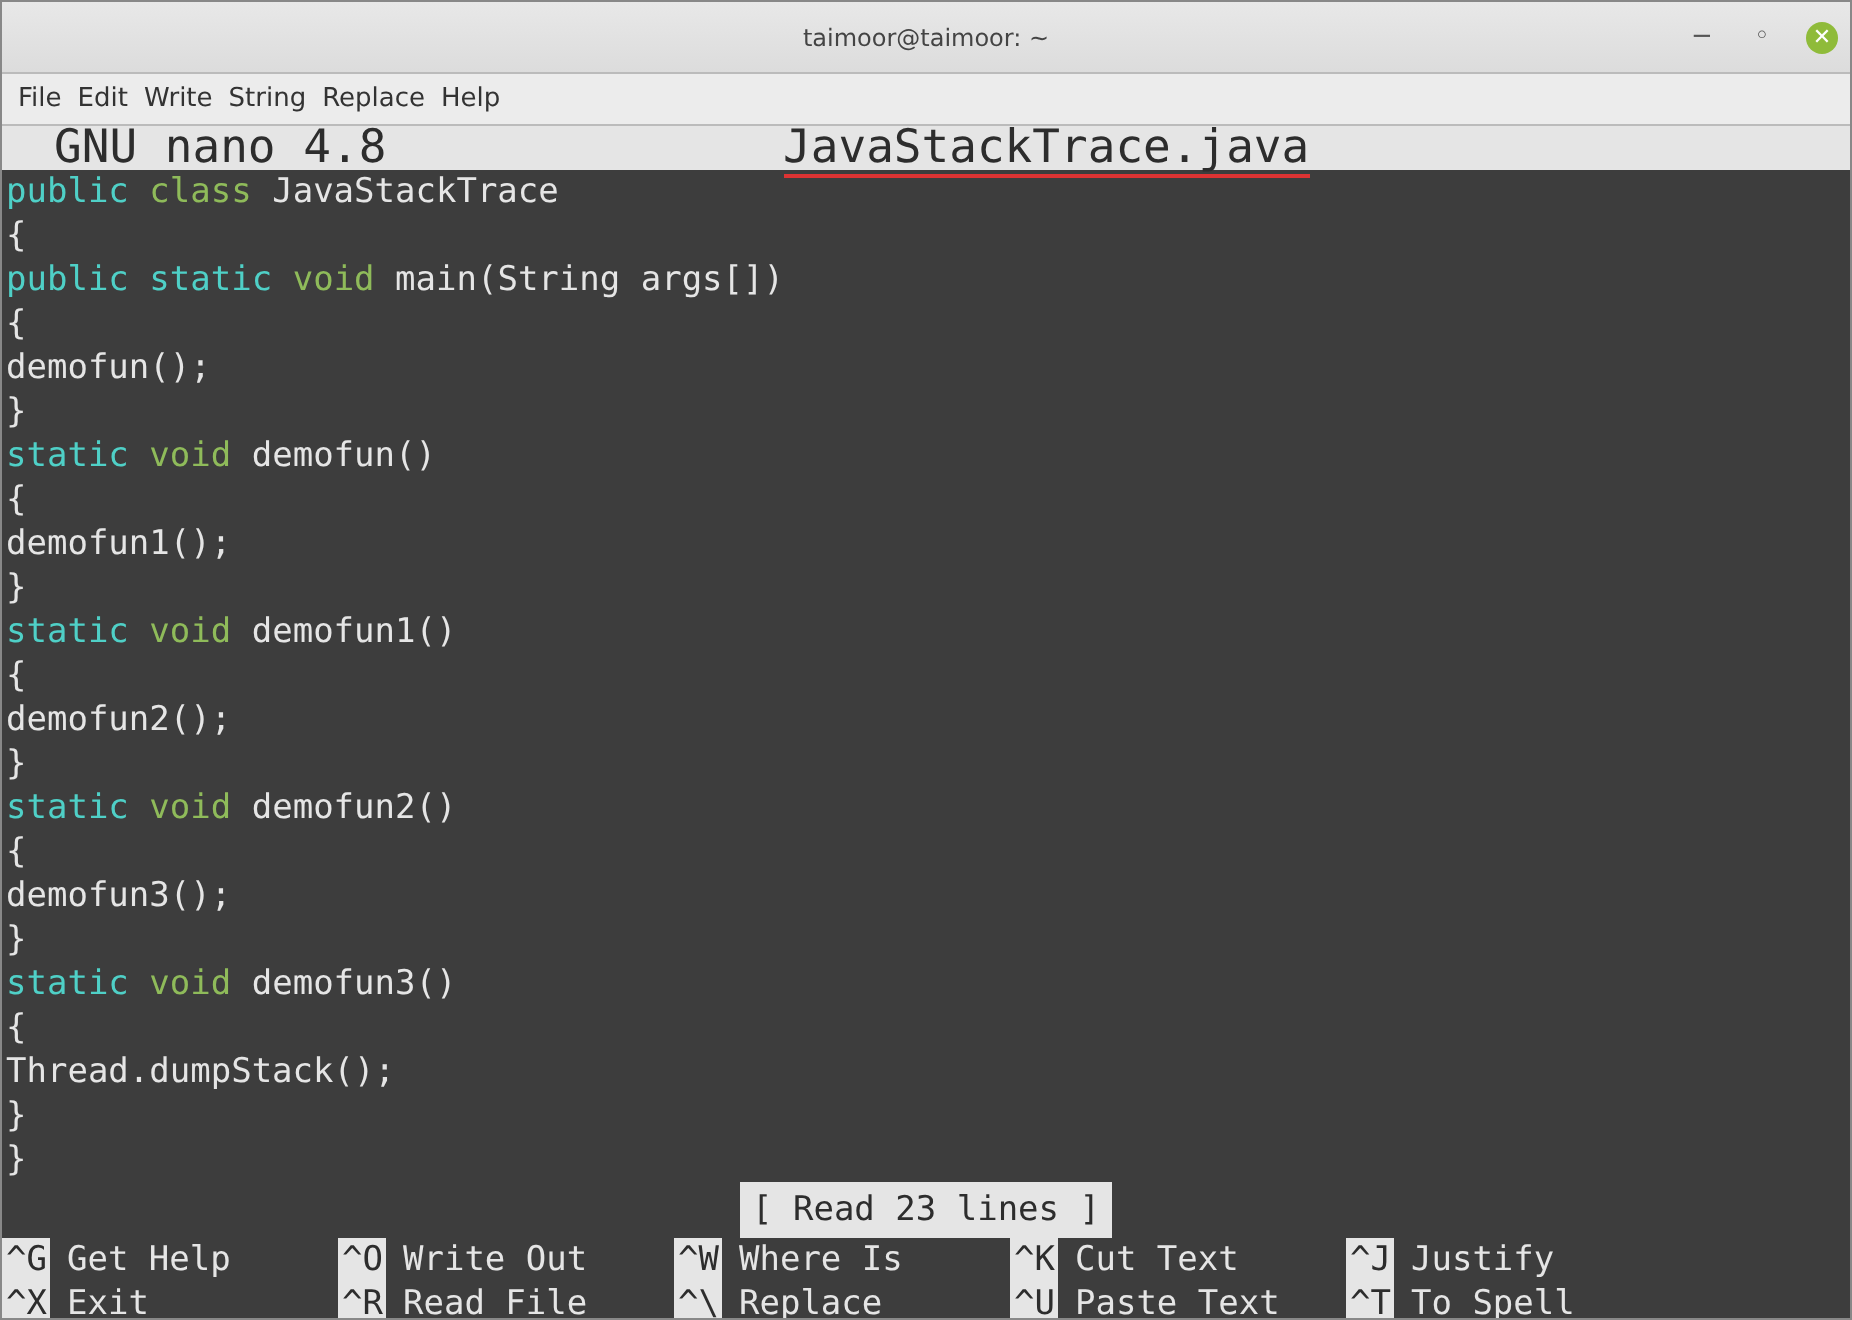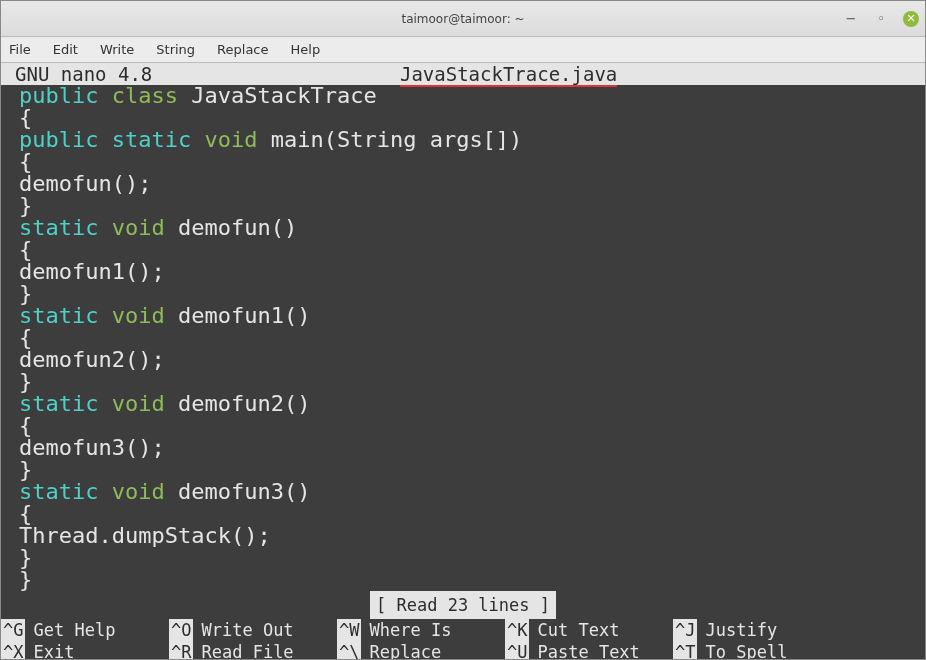--- a/index.html
+++ b/index.html
@@ -48,45 +48,45 @@
   font-size: 11px;
   line-height: 16px;
   text-align: center;
 }
 .menu-bar {
   background: #ececec;
   height: 26px;
   display: flex;
   align-items: center;
   padding: 0 8px;
-  gap: 22px;
+  gap: 8px;
   font-family: "DejaVu Sans", sans-serif;
   font-size: 13px;
   color: #333;
   border-bottom: 1px solid #bbb;
 }
 .menu-item { cursor: pointer; }
 .nano-header {
   background: #e5e5e5;
   color: #2d2d2d;
   height: 22px;
   display: flex;
   align-items: center;
-  font-size: 19px;
-  padding: 0 4px;
+  font-size: 23px;
+  padding: 0 16px;
   gap: 34px;
 }
 .nano-header .left { padding-left: 10px; }
 .nano-header .center { flex:1; text-align:center; margin-left:-90px; }
 .center span { border-bottom: 2px solid #d33; padding-bottom:0; }
 .editor {
   background: #3d3d3d;
-  font-size: 22px;
+  font-size: 17px;
   line-height: 22px;
-  padding-left: 18px;
+  padding-left: 2px;
   white-space: pre;
 }
 .k1 { color: #4fd0c7; } 
 .k2 { color: #8fbb5a; } 
 .fg { color: #e5e5e5; }
 .status-line {
   display: flex;
   justify-content: center;
 }
 .status-box {

